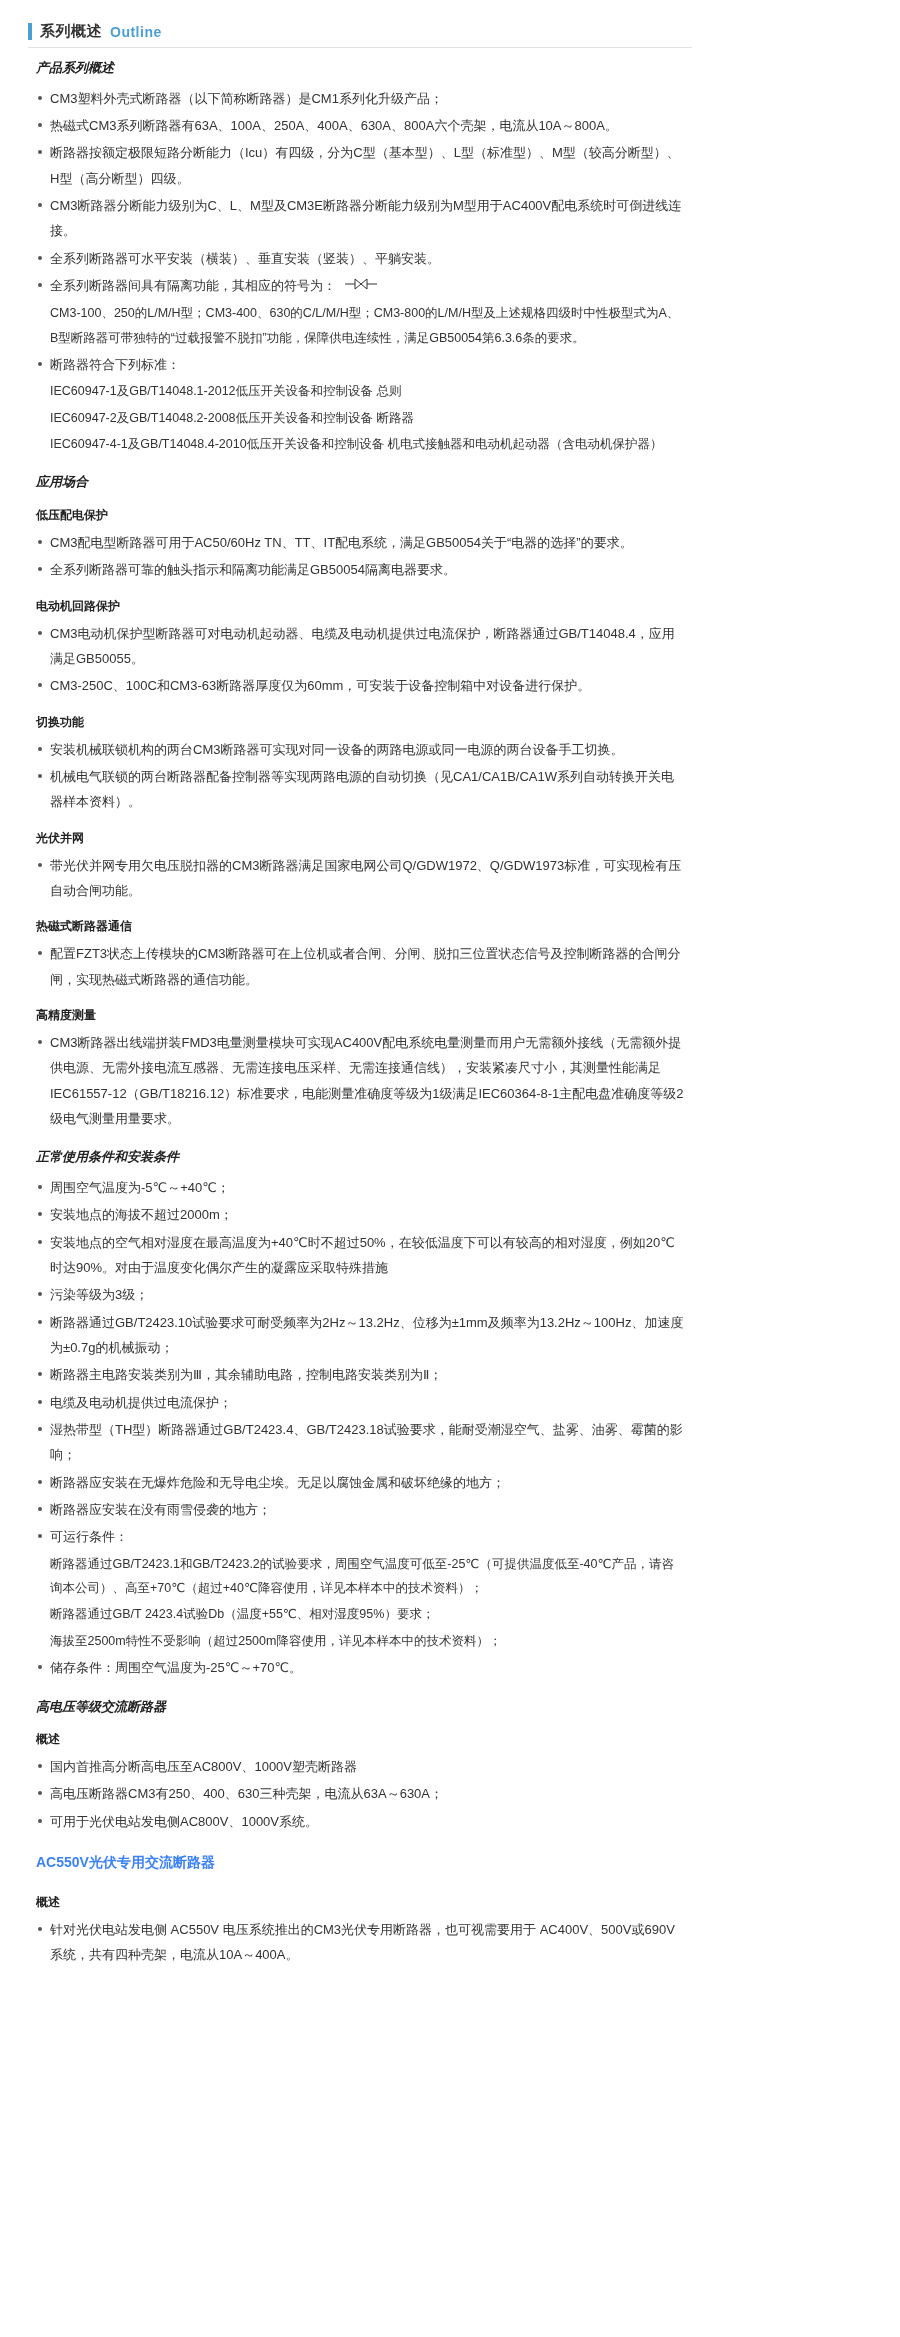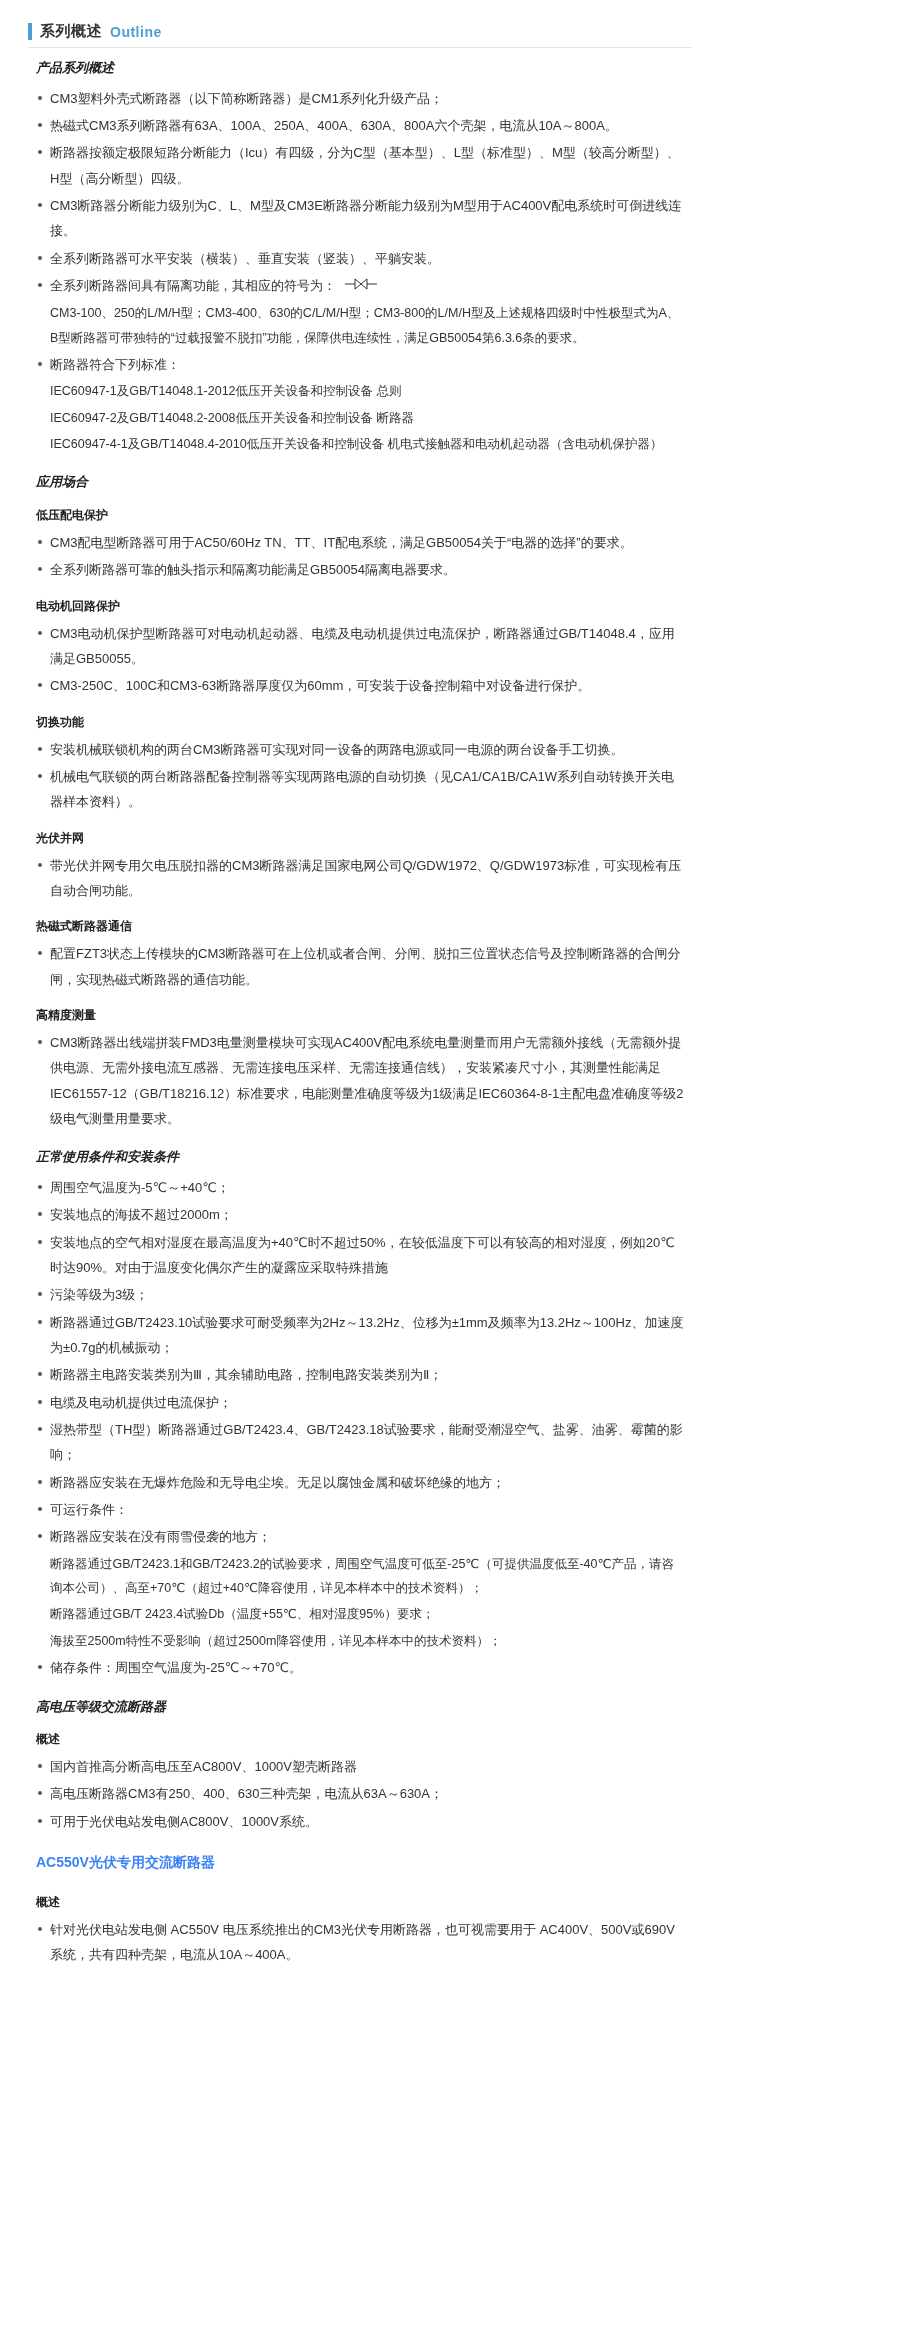--- a/index.html
+++ b/index.html
@@ -177,22 +177,22 @@
     <div class="h1-block">正常使用条件和安装条件</div>
     <div class="bullet">周围空气温度为-5℃～+40℃；</div>
     <div class="bullet">安装地点的海拔不超过2000m；</div>
     <div class="bullet">安装地点的空气相对湿度在最高温度为+40℃时不超过50%，在较低温度下可以有较高的相对湿度，例如20℃时达90%。对由于温度变化偶尔产生的凝露应采取特殊措施</div>
     <div class="bullet">污染等级为3级；</div>
     <div class="bullet">断路器通过GB/T2423.10试验要求可耐受频率为2Hz～13.2Hz、位移为±1mm及频率为13.2Hz～100Hz、加速度为±0.7g的机械振动；</div>
     <div class="bullet">断路器主电路安装类别为Ⅲ，其余辅助电路，控制电路安装类别为Ⅱ；</div>
     <div class="bullet">电缆及电动机提供过电流保护；</div>
     <div class="bullet">湿热带型（TH型）断路器通过GB/T2423.4、GB/T2423.18试验要求，能耐受潮湿空气、盐雾、油雾、霉菌的影响；</div>
     <div class="bullet">断路器应安装在无爆炸危险和无导电尘埃。无足以腐蚀金属和破坏绝缘的地方；</div>
+    <div class="bullet">断路器应安装在没有雨雪侵袭的地方；</div>
     <div class="bullet">可运行条件：</div>
-    <div class="bullet">断路器应安装在没有雨雪侵袭的地方；</div>
 
     <div class="plain indent">断路器通过GB/T2423.1和GB/T2423.2的试验要求，周围空气温度可低至-25℃（可提供温度低至-40℃产品，请咨询本公司）、高至+70℃（超过+40℃降容使用，详见本样本中的技术资料）；</div>
     <div class="plain indent">断路器通过GB/T 2423.4试验Db（温度+55℃、相对湿度95%）要求；</div>
     <div class="plain indent">海拔至2500m特性不受影响（超过2500m降容使用，详见本样本中的技术资料）；</div>
 
     <div class="bullet">储存条件：周围空气温度为-25℃～+70℃。</div>
 
     <div class="h1-block">高电压等级交流断路器</div>
     <div class="h2-block">概述</div>
     <div class="bullet">国内首推高分断高电压至AC800V、1000V塑壳断路器</div>

